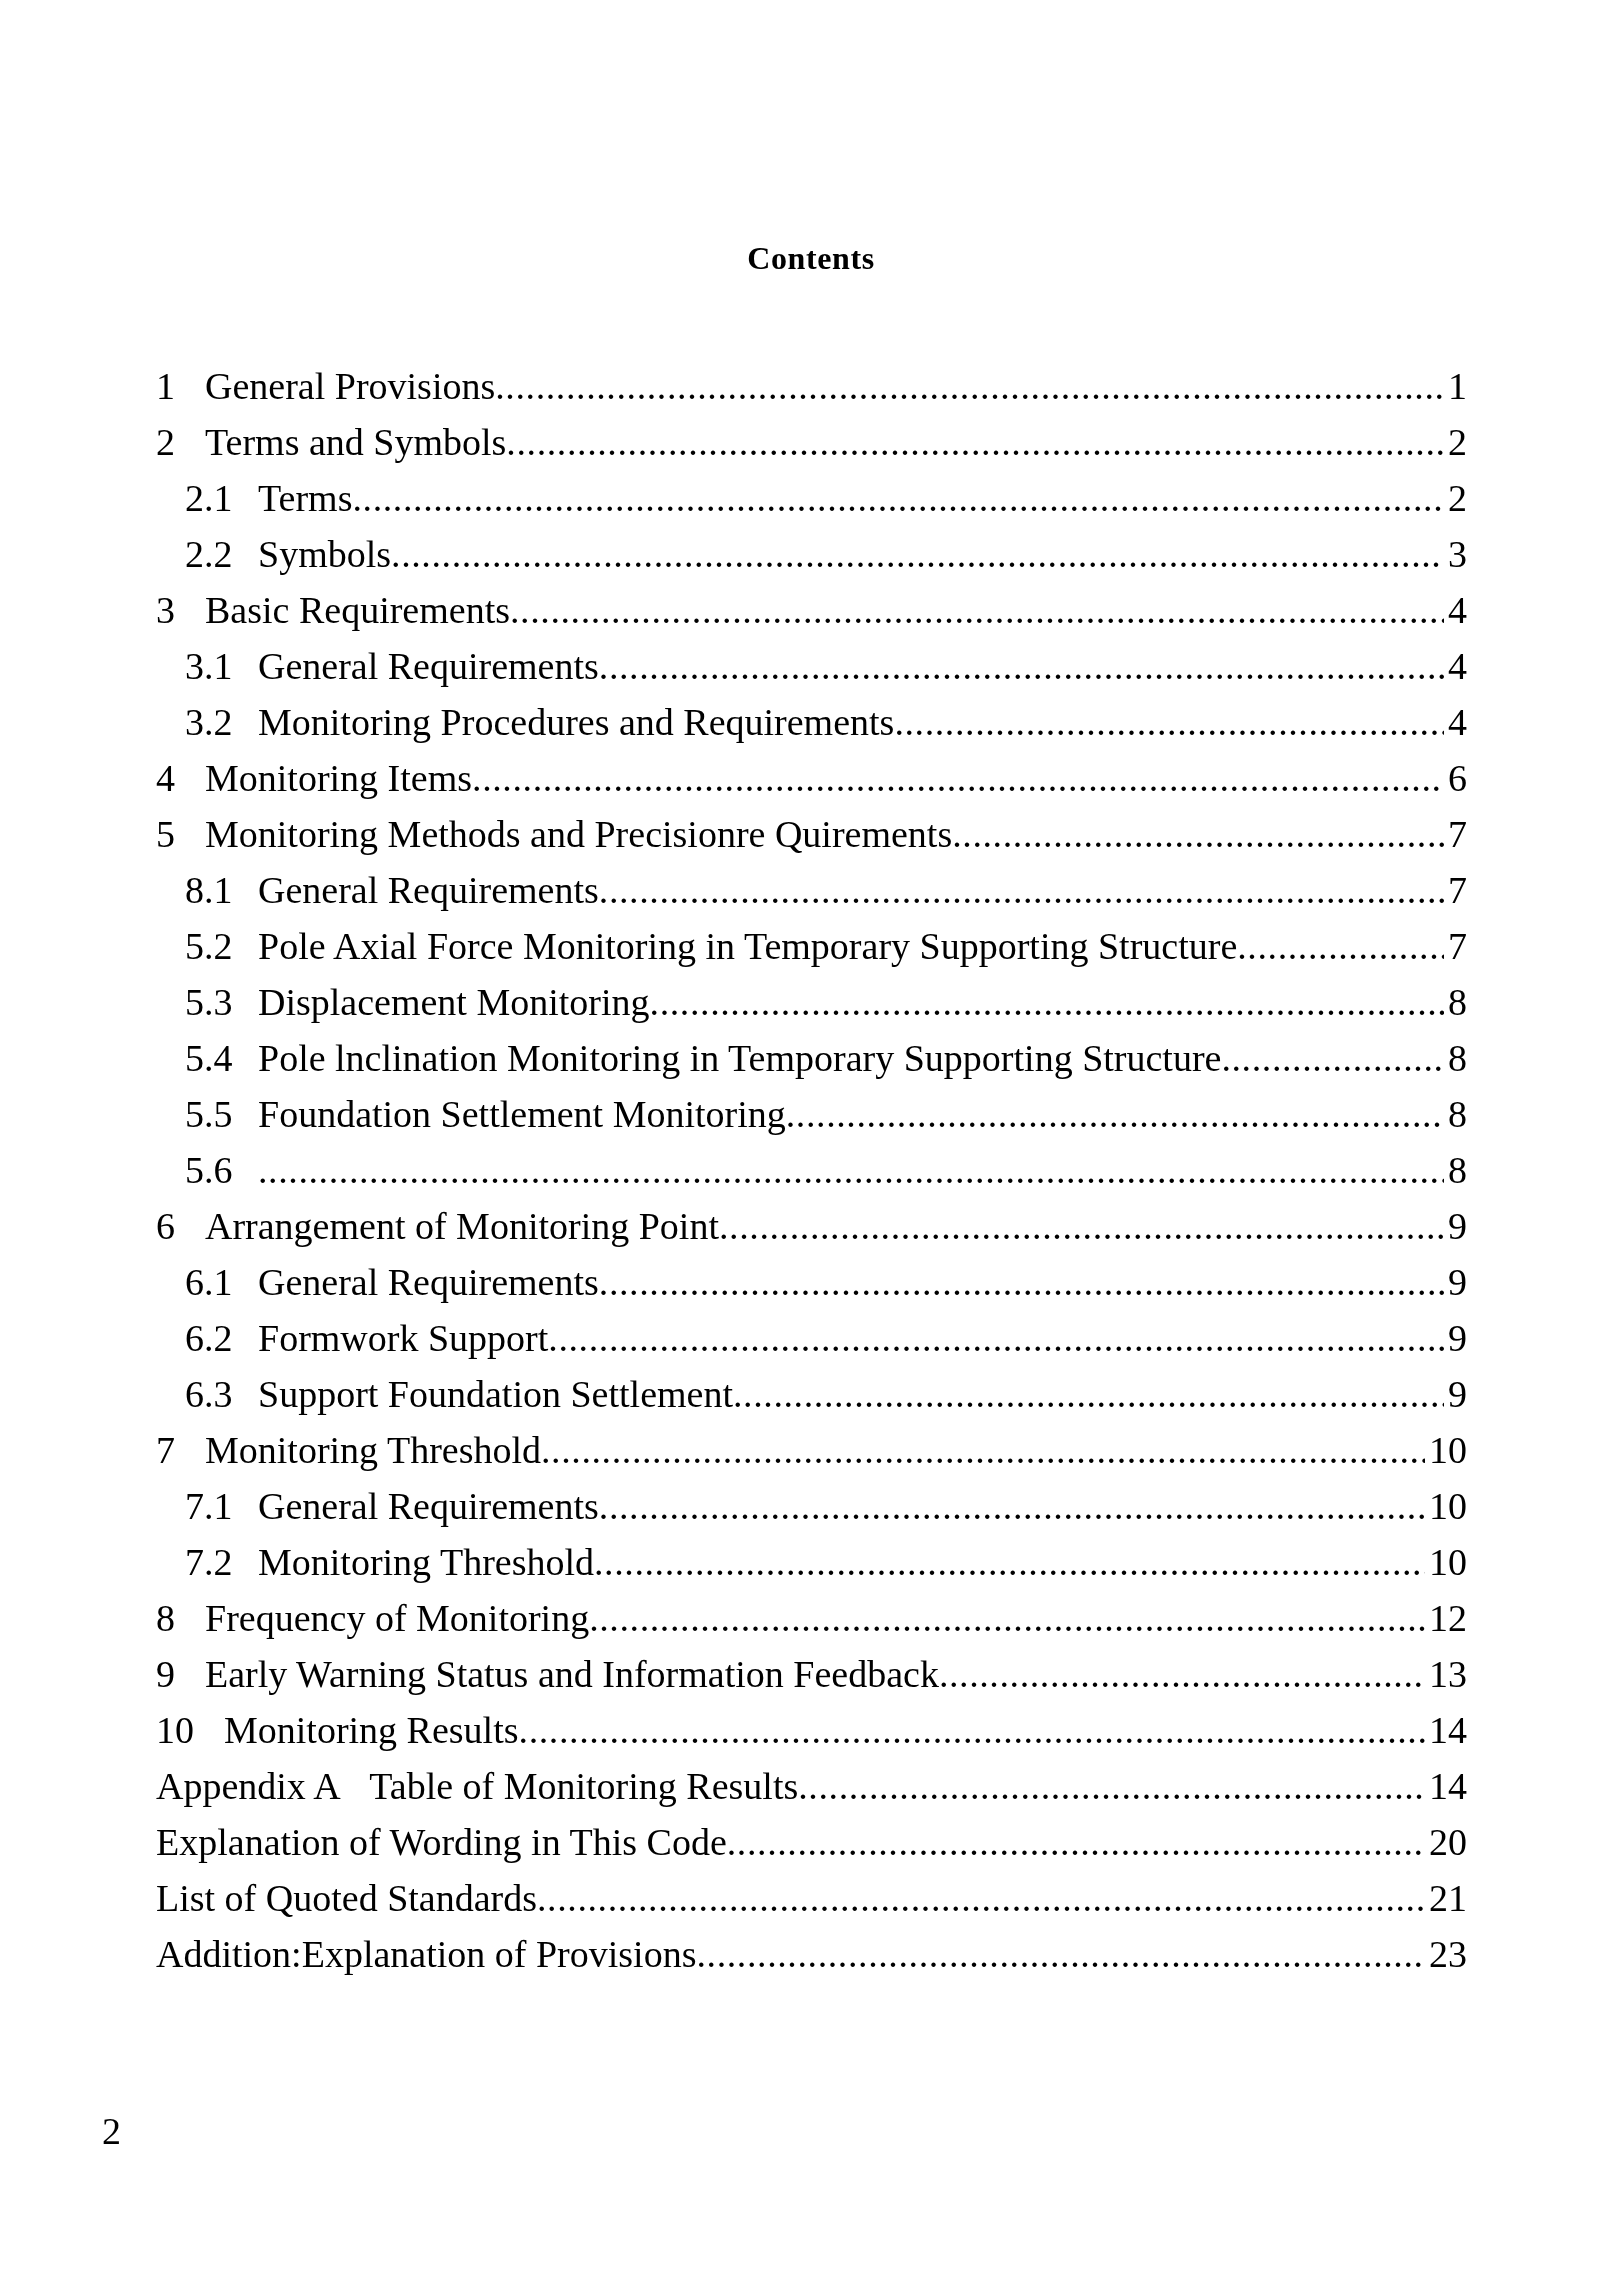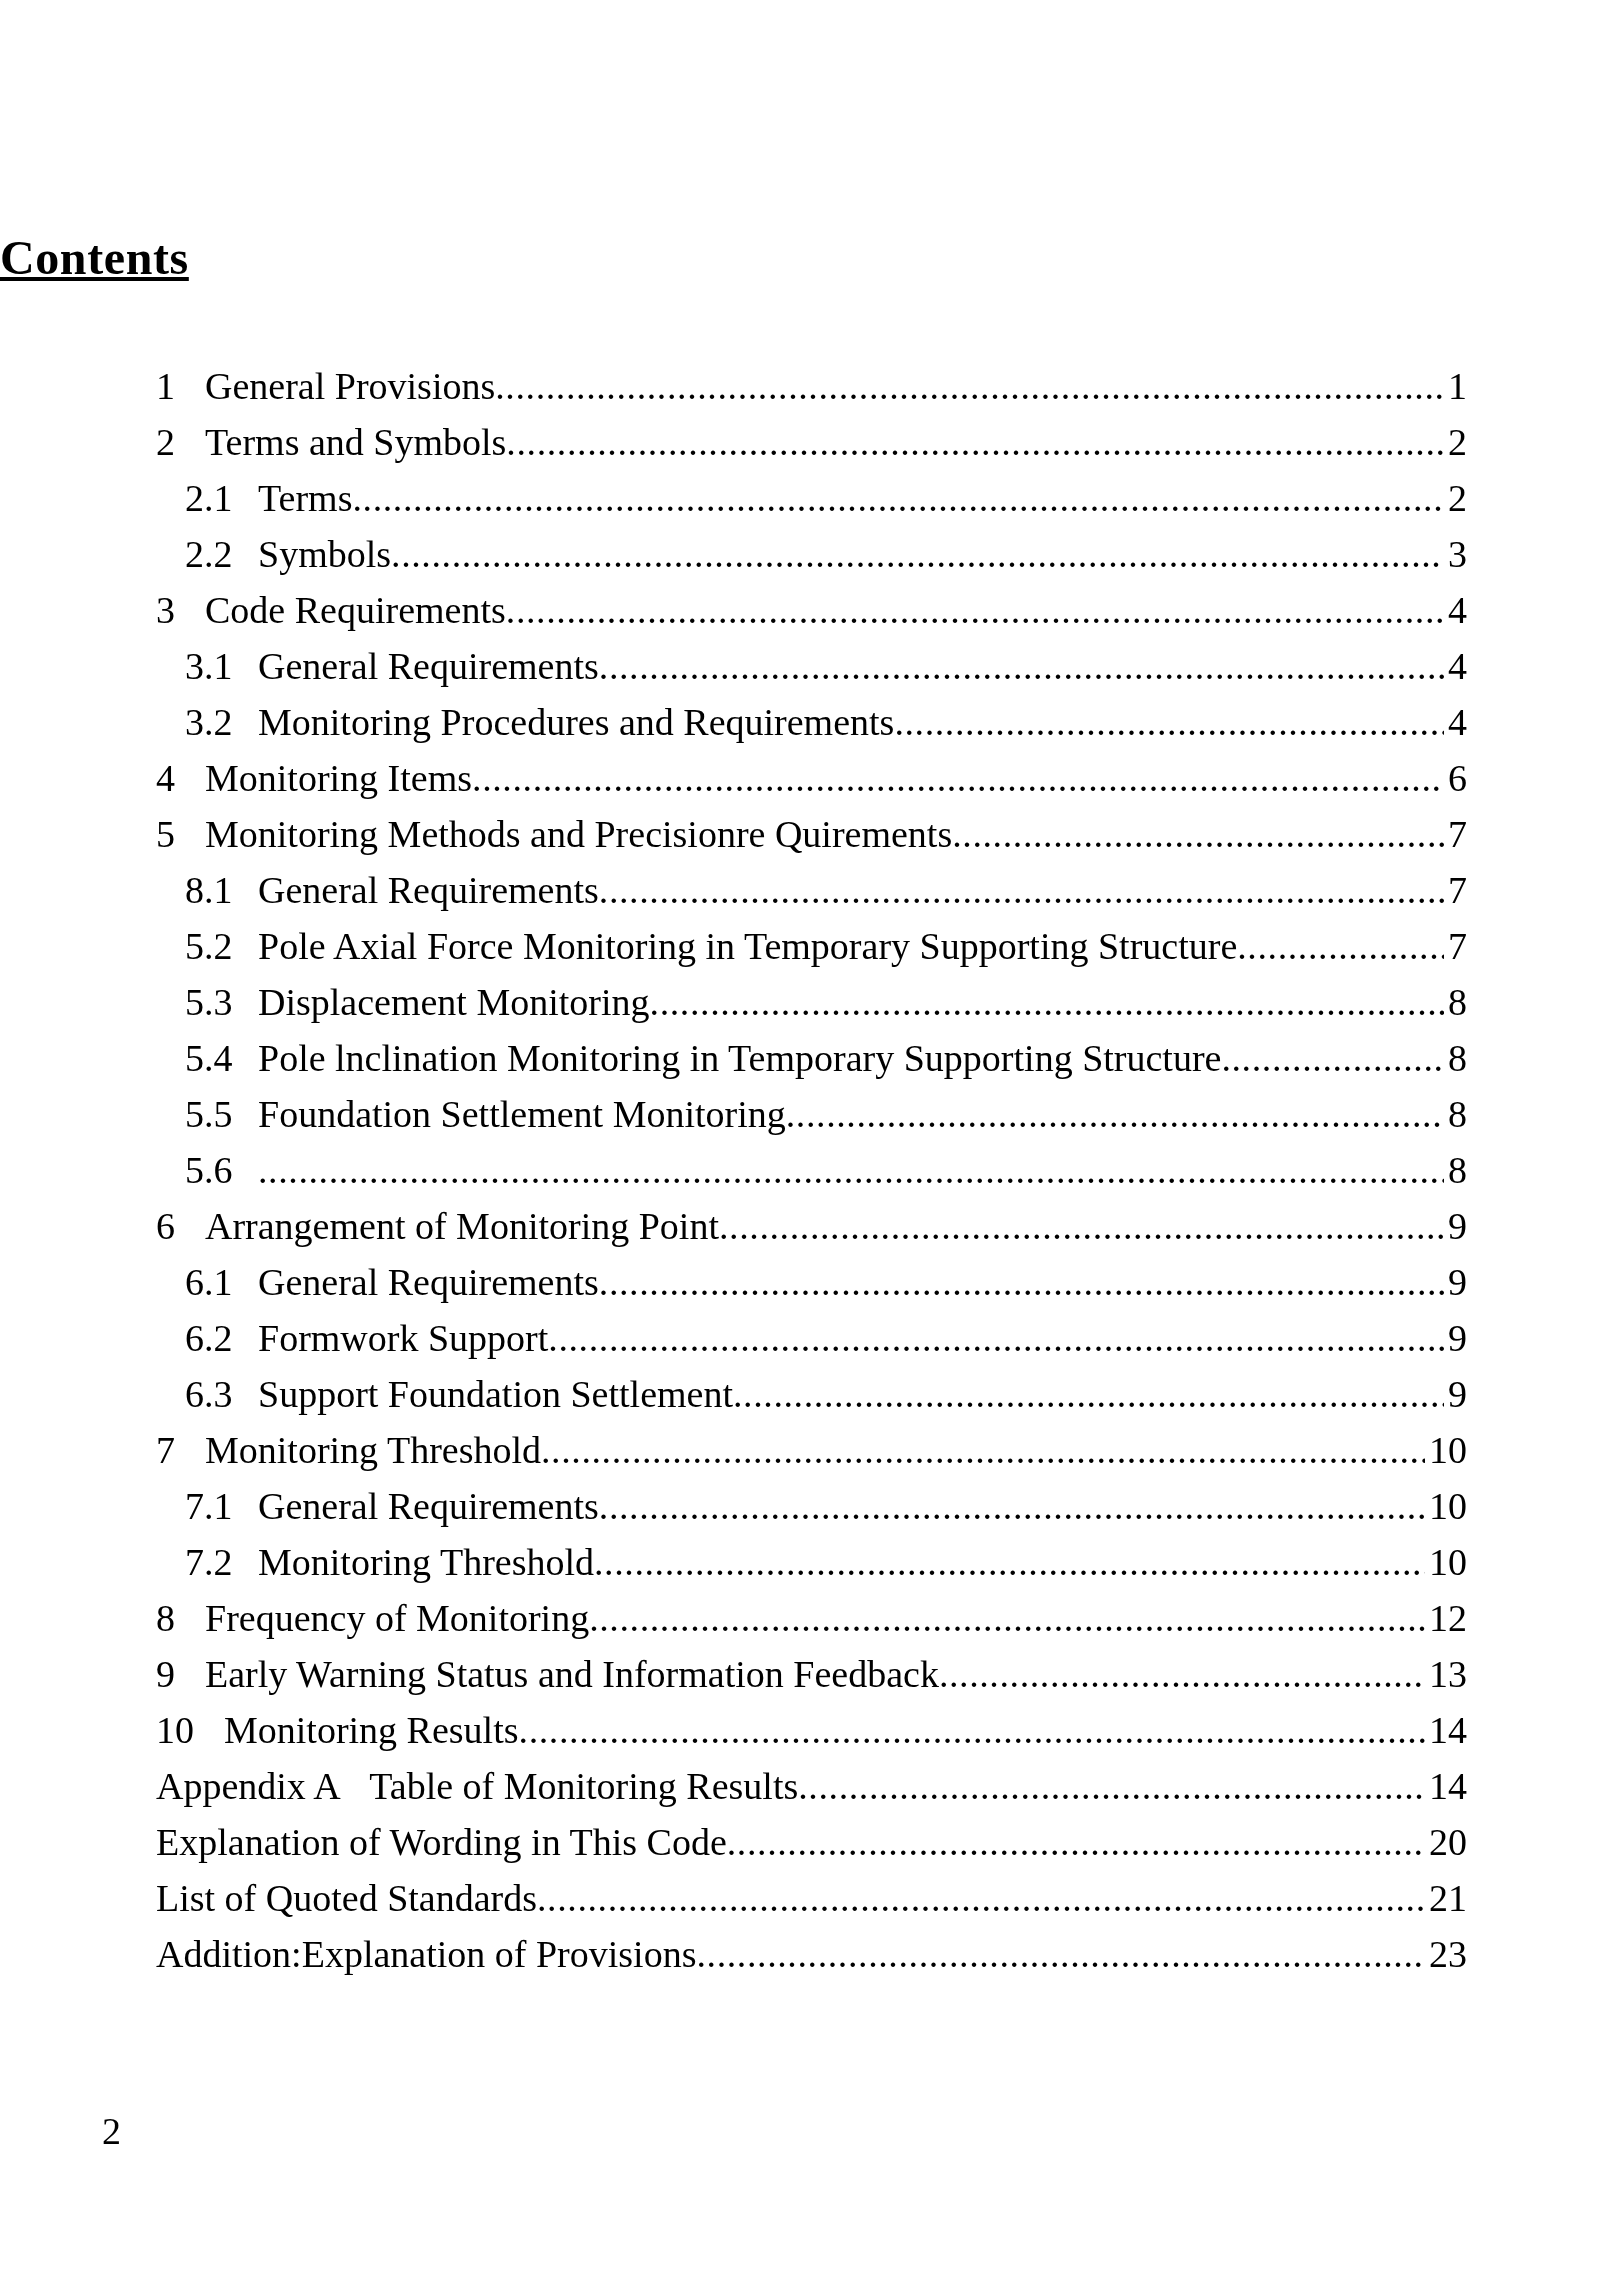--- a/index.html
+++ b/index.html
@@ -10,26 +10,25 @@
     background: #ffffff;
     color: #000000;
     font-family: "Liberation Serif", "DejaVu Serif", serif;
     overflow: hidden;
   }
   .doc-title {
     position: absolute;
     top: 234px;
     left: 0;
     width: 100%;
-    text-align: left;
-    font-size: 48px;
+    text-align: center;
+    font-size: 32px;
     line-height: 48px;
     font-weight: 700;
     letter-spacing: 0.6px;
-    text-decoration: underline;
   }
   .toc {
     position: absolute;
     left: 156px;
     top: 358px;
     width: 1311px;
   }
   .row {
     display: flex;
     align-items: baseline;
@@ -84,21 +83,21 @@
         <span class="pnum">2</span>
       </div>
       <div class="row lvl2">
         <span class="num">2.2</span>
         <span class="label">Symbols</span>
         <span class="dots">....................................................................................................................................................................................................................................................................</span>
         <span class="pnum">3</span>
       </div>
       <div class="row lvl1">
         <span class="num">3</span>
-        <span class="label">Code Requirements</span>
+        <span class="label">Basic Requirements</span>
         <span class="dots">....................................................................................................................................................................................................................................................................</span>
         <span class="pnum">4</span>
       </div>
       <div class="row lvl2">
         <span class="num">3.1</span>
         <span class="label">General Requirements</span>
         <span class="dots">....................................................................................................................................................................................................................................................................</span>
         <span class="pnum">4</span>
       </div>
       <div class="row lvl2">

